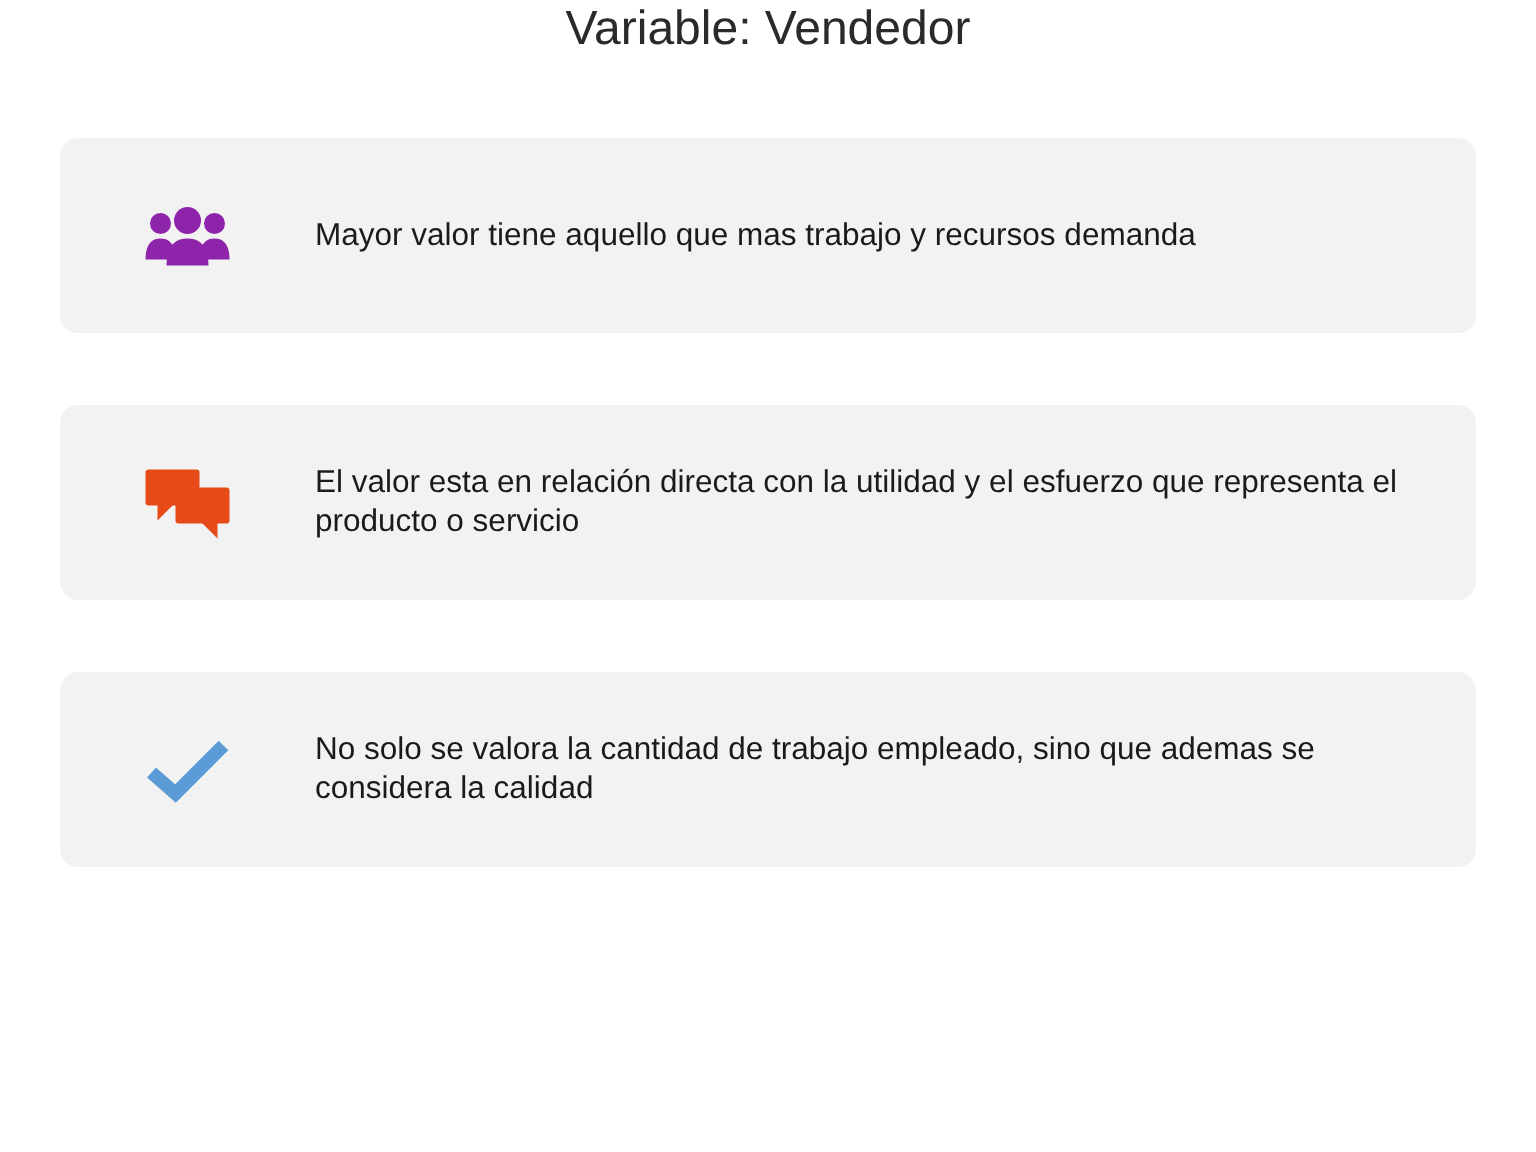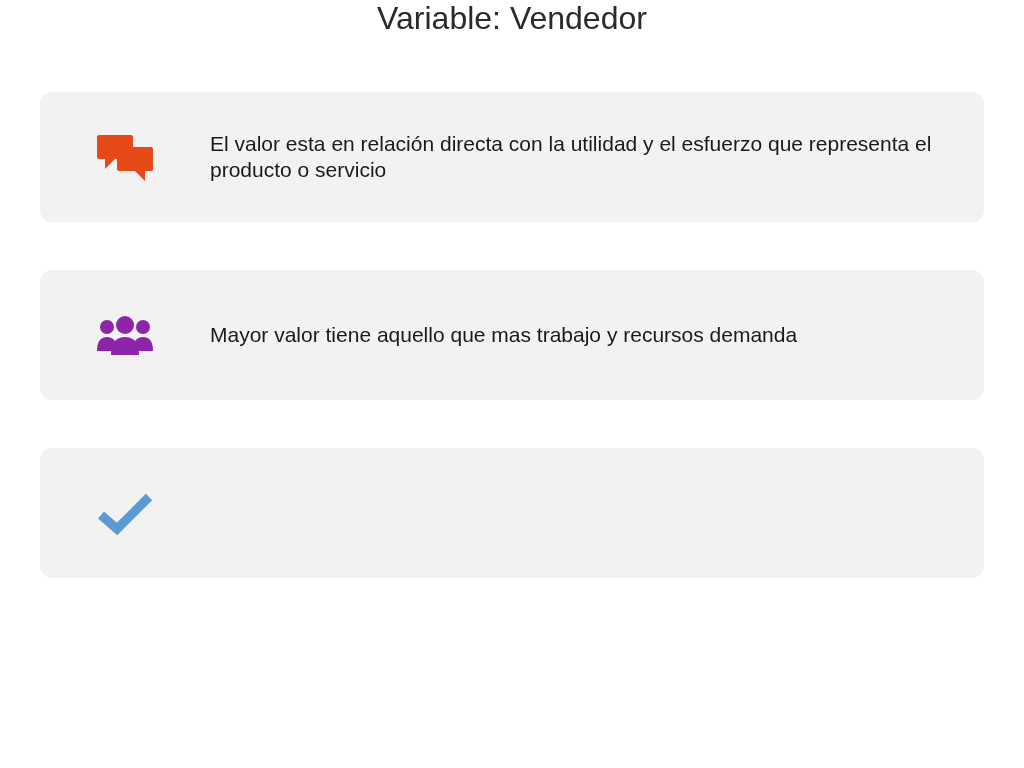--- a/index.html
+++ b/index.html
@@ -57,52 +57,53 @@
 <body>
 
 <div class="slide">
   <h1 class="title">Variable: Vendedor</h1>
 
   <div class="rows">
 
     <div class="row">
       <div class="icon-col">
         <svg viewBox="0 0 64 52">
-          <g fill="#E64A19">
-            <rect x="4" y="4" width="36" height="24" rx="2"></rect>
-            <polygon points="12,26 12,38 24,26"></polygon>
-            <rect x="24" y="16" width="36" height="24" rx="2"></rect>
-            <polygon points="52,38 52,50 40,38"></polygon>
-          </g>
-        </svg>
-      </div>
-      <div class="text-col">El valor esta en relación directa con la utilidad y el esfuerzo que representa el producto o servicio</div>
-    </div>
-
-    <div class="row">
-      <div class="icon-col">
-        <svg viewBox="0 0 64 52">
           <g fill="#8E24AA">
 
             <circle cx="14" cy="18" r="7"></circle>
             <path d="M4 42 Q4 28 14 28 Q24 28 24 42 Z"></path>
 
             <circle cx="50" cy="18" r="7"></circle>
             <path d="M40 42 Q40 28 50 28 Q60 28 60 42 Z"></path>
 
             <circle cx="32" cy="16" r="9"></circle>
             <path d="M18 46 Q18 28 32 28 Q46 28 46 46 Z"></path>
           </g>
         </svg>
       </div>
       <div class="text-col">Mayor valor tiene aquello que mas trabajo y recursos demanda</div>
     </div>
 
     <div class="row">
       <div class="icon-col">
         <svg viewBox="0 0 64 52">
+          <g fill="#E64A19">
+            <rect x="4" y="4" width="36" height="24" rx="2"></rect>
+            <polygon points="12,26 12,38 24,26"></polygon>
+            <rect x="24" y="16" width="36" height="24" rx="2"></rect>
+            <polygon points="52,38 52,50 40,38"></polygon>
+          </g>
+        </svg>
+      </div>
+      <div class="text-col">El valor esta en relación directa con la utilidad y el esfuerzo que representa el producto o servicio</div>
+    </div>
+
+    <div class="row">
+      <div class="icon-col">
+        <svg viewBox="0 0 64 52">
           <polyline points="8,28 24,42 56,10" fill="none" stroke-width="9" stroke-linecap="butt" stroke-linejoin="miter" stroke="#5B9BD5"></polyline>
         </svg>
       </div>
+      <div class="text-col">No solo se valora la cantidad de trabajo empleado, sino que ademas se considera la calidad</div>
     </div>
 
   </div>
 </div>
 
 </body></html>

